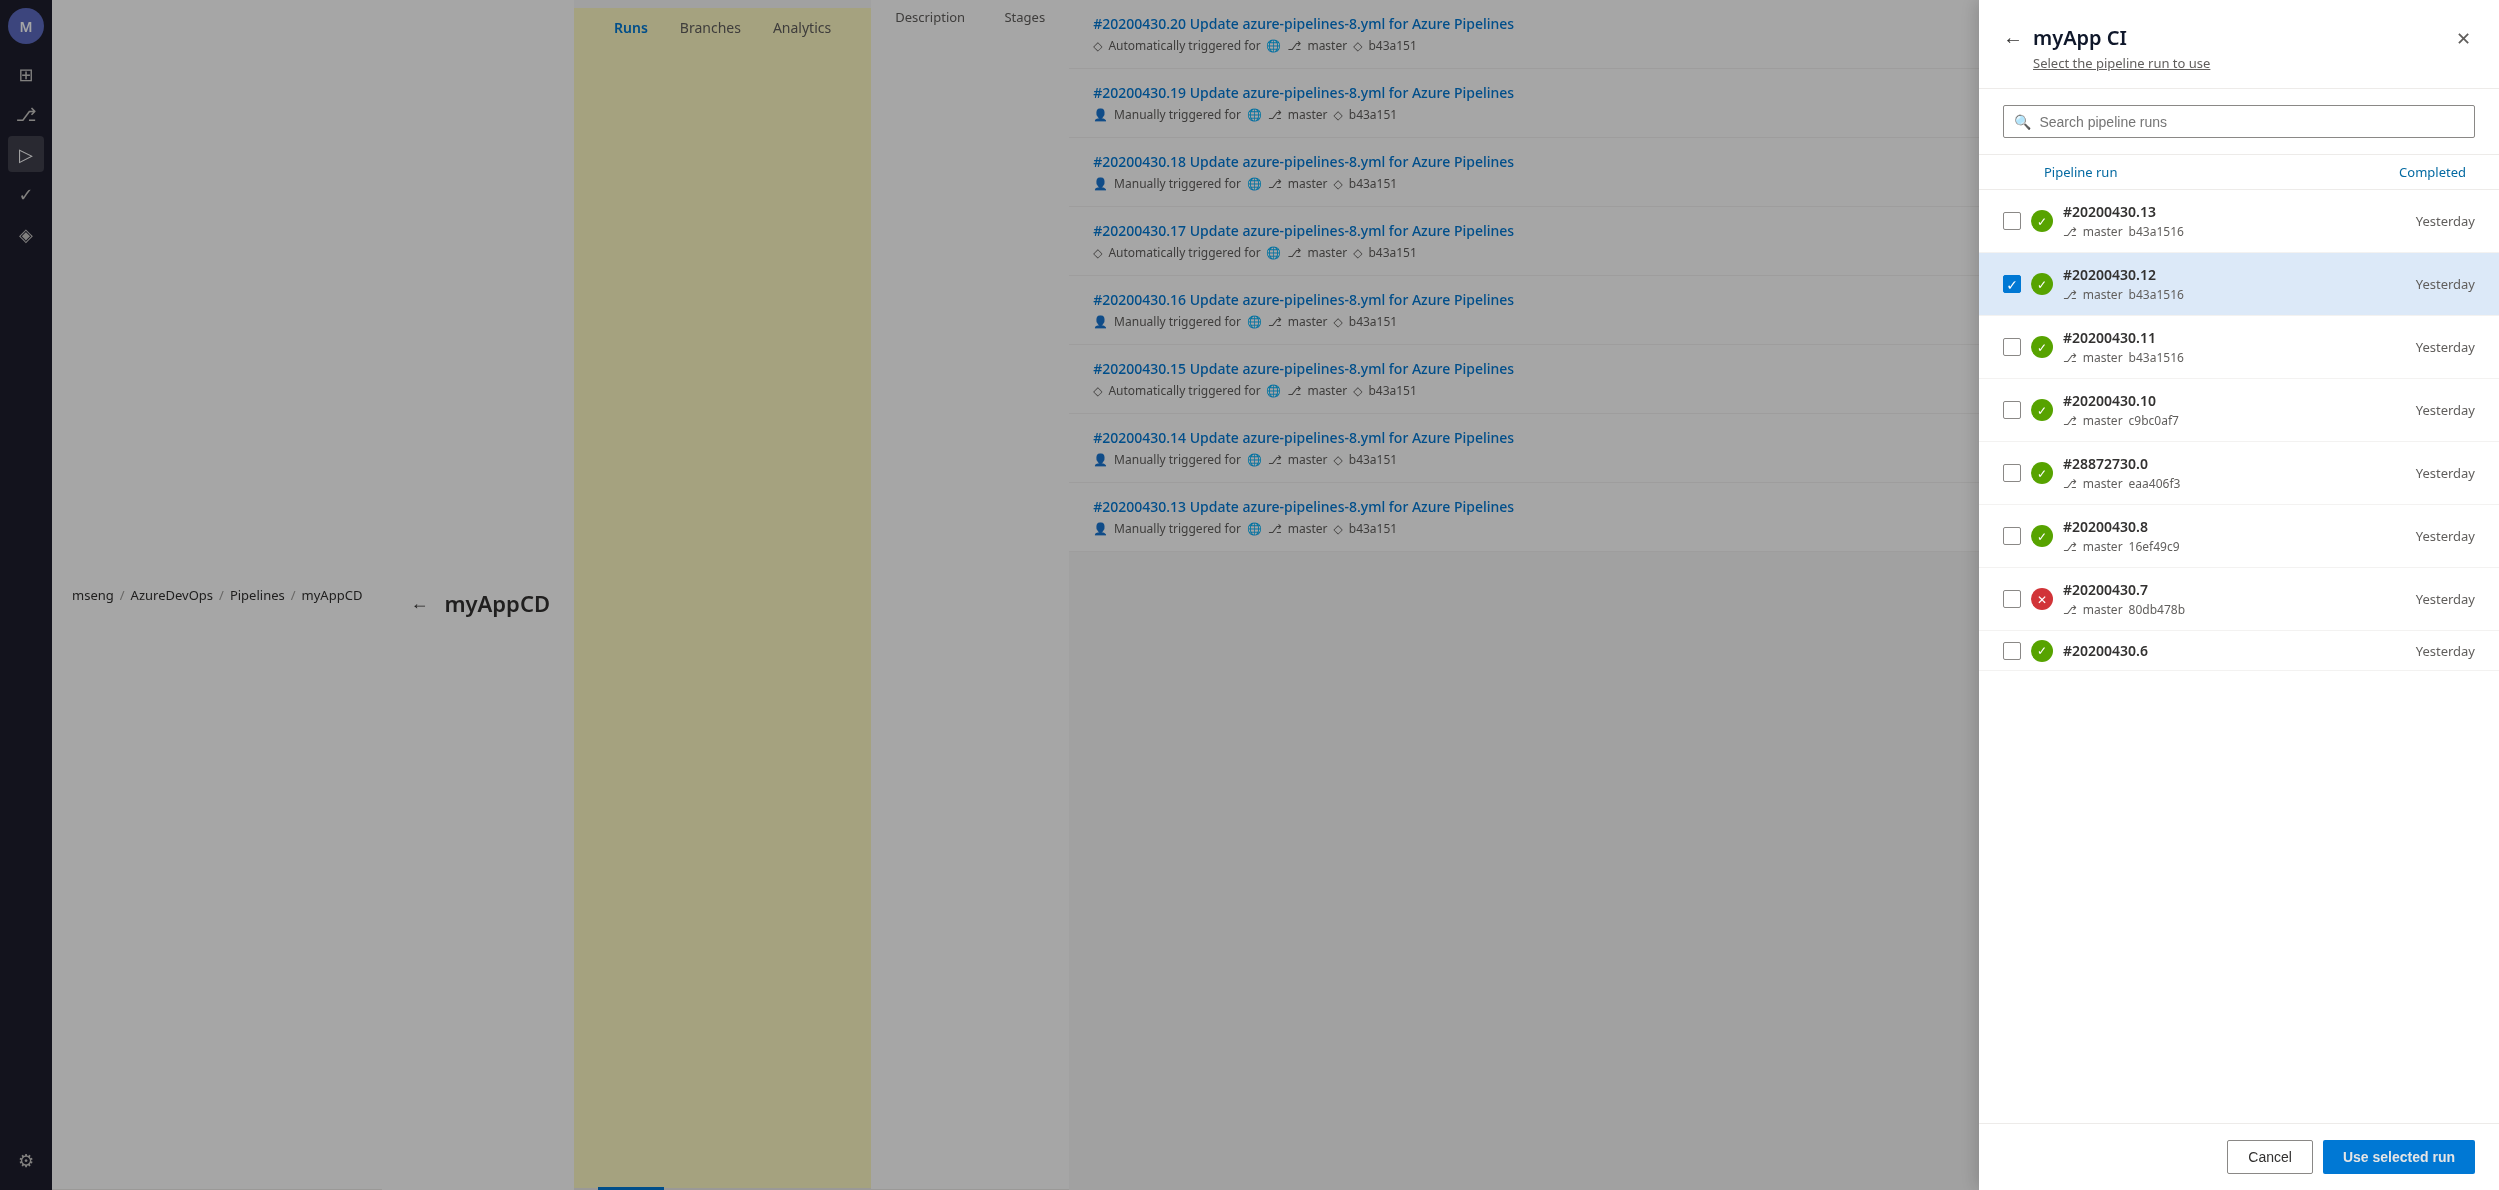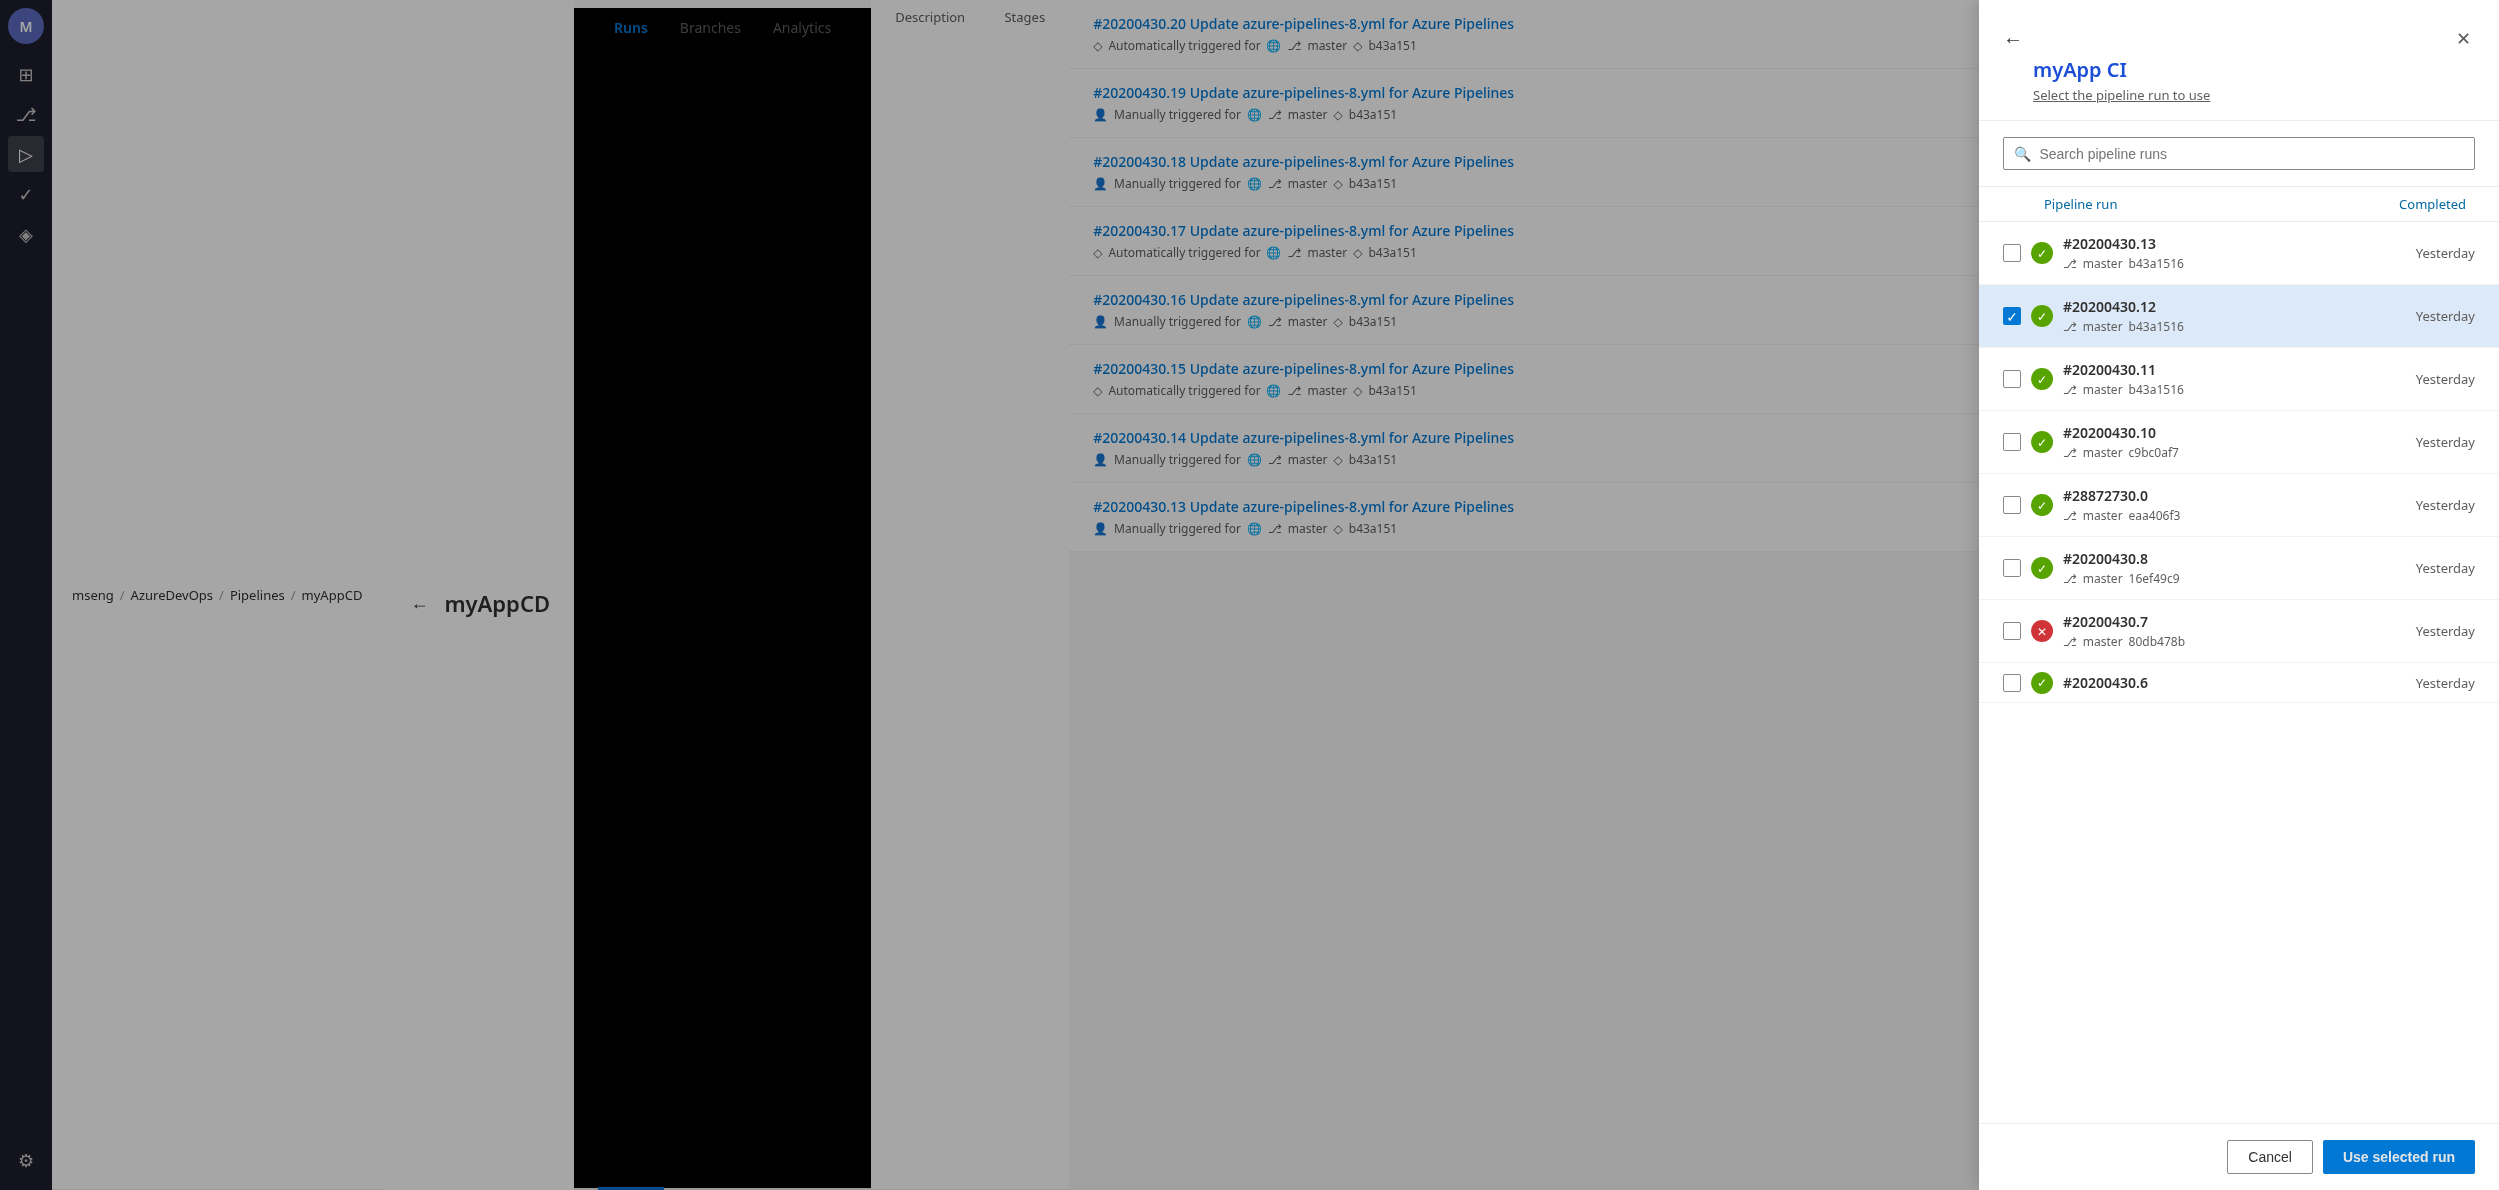--- a/index.html
+++ b/index.html
@@ -101,21 +101,21 @@
     .page-title {
       font-size: 22px;
       font-weight: 600;
       color: #323130;
     }
 
     
     .tabs {
       display: flex;
       padding: 0 24px;
-      background: #000000;
+      background: #fef9c3;
       border-bottom: 2px solid #edebe9;
       margin-top: 8px;
       gap: 0;
     }
     .tab {
       padding: 10px 16px;
       font-size: 14px;
       color: #605e5c;
       cursor: pointer;
       border-bottom: 3px solid transparent;
@@ -199,21 +199,21 @@
       display: flex;
       align-items: flex-start;
       justify-content: space-between;
     }
     .panel-header-left { display: flex; align-items: flex-start; gap: 10px; }
     .panel-back-btn {
       background: none; border: none; cursor: pointer;
       font-size: 20px; color: #323130; padding: 0; margin-top: 2px;
     }
     .panel-title-block {}
-    .panel-title { font-size: 20px; font-weight: 600; color: #1d4ed8; margin-top: 32px; }
+    .panel-title { font-size: 20px; font-weight: 600; color: #0f172a; }
     .panel-subtitle { font-size: 13px; color: #605e5c; margin-top: 3px; text-decoration: underline; }
     .panel-close-btn {
       background: none; border: none; cursor: pointer;
       font-size: 18px; color: #605e5c; padding: 4px;
     }
 
     .panel-search {
       padding: 16px 24px;
       border-bottom: 1px solid #edebe9;
     }

